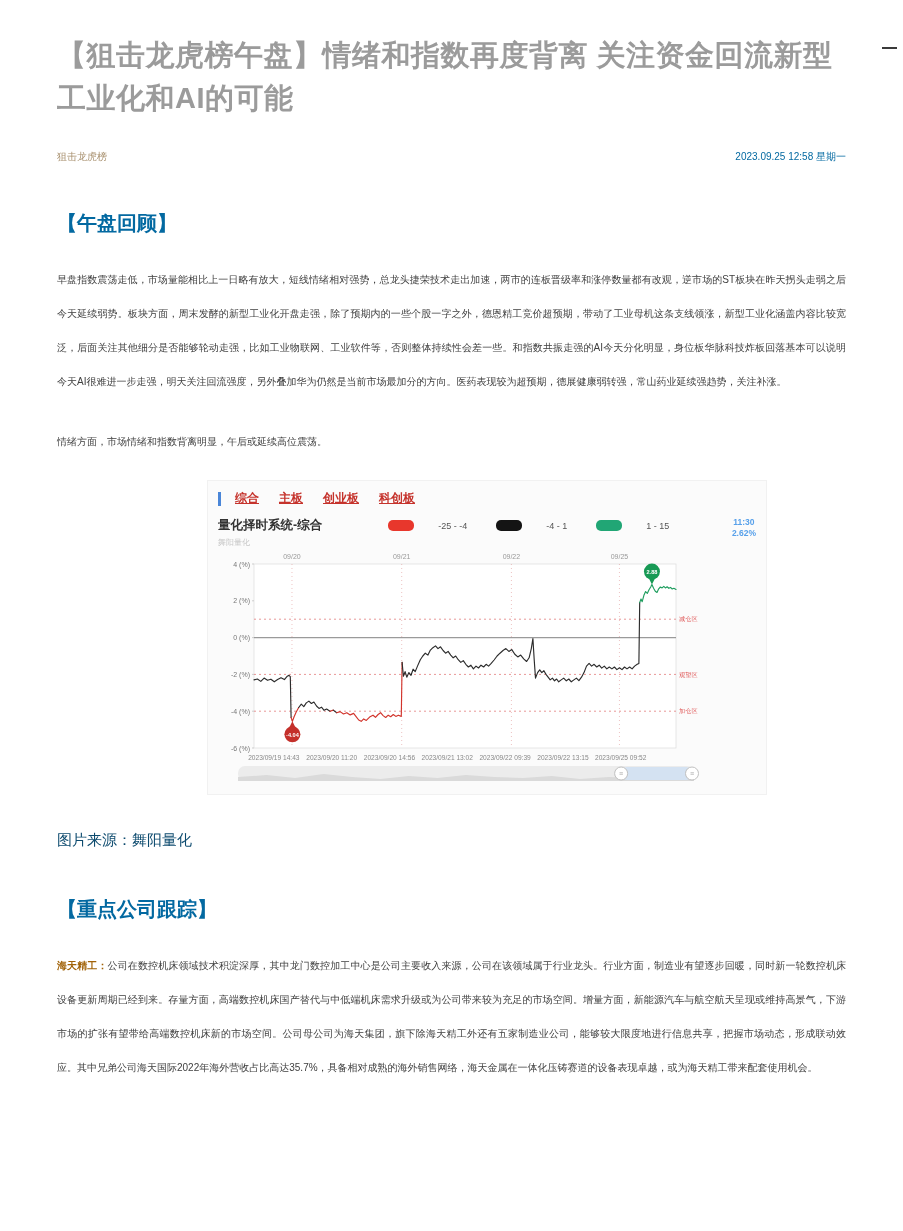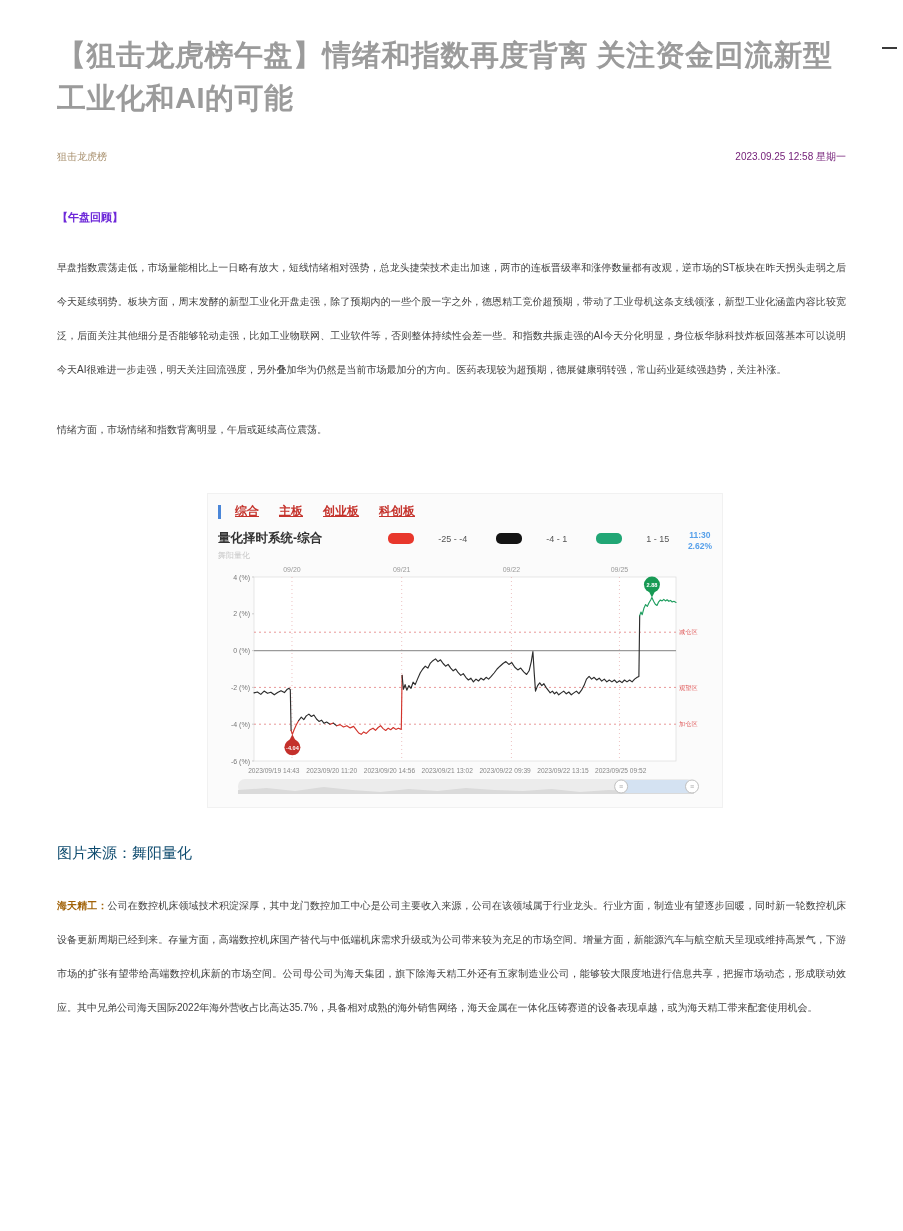--- a/index.html
+++ b/index.html
@@ -3,26 +3,26 @@
 <meta charset="utf-8">
 <style>
   html,body{margin:0;padding:0;background:#fff;}
   body{font-family:"Liberation Sans","DejaVu Sans",sans-serif;color:#3d3d3d;}
   .page{width:903px;min-height:1231px;margin:0 auto;position:relative;background:#fff;overflow:hidden;}
   .win-dash{position:absolute;top:47px;right:6px;width:15px;border-top:2px solid #3a3a3a;}
   .inner{padding:0 57px;}
   h1.title{margin:34px 0 0;font-size:29px;line-height:43px;font-weight:bold;color:#9b9b9b;letter-spacing:.5px;}
   .byline{display:flex;justify-content:space-between;align-items:baseline;margin-top:30px;font-size:10px;}
   .source-link{color:#a78f6d;cursor:pointer;}
-  .pub-date{color:#701a75;}
-  .sec-head{margin-top:46px;font-size:11px;font-weight:bold;color:#6d28d9;}
+  .pub-date{color:#0369a1;}
+  .sec-head{margin-top:46px;font-size:20px;font-weight:bold;color:#0369a1;}
   p.body{margin:26px 0 0;font-size:10px;line-height:34px;text-align:justify;color:#404040;}
   .bold-lead{font-weight:bold;color:#a16207;}
   
-  .chart-widget{margin:46px 0 0 150px;width:516px;background:#fbfbfb;border:1px solid #f1f1f1;box-sizing:border-box;}
+  .chart-widget{margin:21px 0 0 150px;width:560px;background:#fbfbfb;border:1px solid #f1f1f1;box-sizing:border-box;}
   .tabbar{display:flex;align-items:center;gap:20px;padding:9px 10px 3px;}
   .active-bar{width:3px;height:14px;background:#4a86d8;margin-right:-6px;}
   .tab{font-size:12px;font-weight:bold;color:#c5332c;text-decoration:underline;cursor:pointer;}
   .chart-head{display:flex;align-items:flex-start;padding:7px 10px 0;}
   .ch-title{font-size:12.5px;font-weight:bold;color:#333;}
   .ch-sub{font-size:8px;color:#c8c8c8;margin-top:3px;}
   .legend{display:flex;align-items:center;gap:24px;margin-left:66px;margin-top:3px;}
   .sw{width:26px;height:11px;border-radius:5px;}
   .lg-label{font-size:9px;color:#555;margin-right:5px;white-space:nowrap;}
   .ch-time{margin-left:auto;text-align:center;font-size:8.5px;font-weight:bold;color:#57a0ea;line-height:1.3;}
@@ -133,17 +133,18 @@
               <text x="411.14" y="225.9" font-size="7" fill="#aaa" text-anchor="middle" font-weight="normal" font-family="&quot;Liberation Sans&quot;,&quot;DejaVu Sans&quot;,sans-serif">≡</text>
               <circle cx="482" cy="223.5" r="6.5" fill="#fff" stroke="#c0c0c0" stroke-width="1"></circle>
               <text x="482" y="225.9" font-size="7" fill="#aaa" text-anchor="middle" font-weight="normal" font-family="&quot;Liberation Sans&quot;,&quot;DejaVu Sans&quot;,sans-serif">≡</text>
             </g>
           </svg>
       </div>
     </div>
 
     <p class="caption">图片来源：舞阳量化</p>
 
+    <div class="sec-head">【重点公司跟踪】</div>
 
     <p class="body"><span class="bold-lead">海天精工：</span><span>公司在数控机床领域技术积淀深厚，其中龙门数控加工中心是公司主要收入来源，公司在该领域属于行业龙头。行业方面，制造业有望逐步回暖，同时新一轮数控机床设备更新周期已经到来。存量方面，高端数控机床国产替代与中低端机床需求升级或为公司带来较为充足的市场空间。增量方面，新能源汽车与航空航天呈现或维持高景气，下游市场的扩张有望带给高端数控机床新的市场空间。公司母公司为海天集团，旗下除海天精工外还有五家制造业公司，能够较大限度地进行信息共享，把握市场动态，形成联动效应。其中兄弟公司海天国际2022年海外营收占比高达35.7%，具备相对成熟的海外销售网络，海天金属在一体化压铸赛道的设备表现卓越，或为海天精工带来配套使用机会。</span></p>
 
   </div>
 </div>
 
 </body></html>

